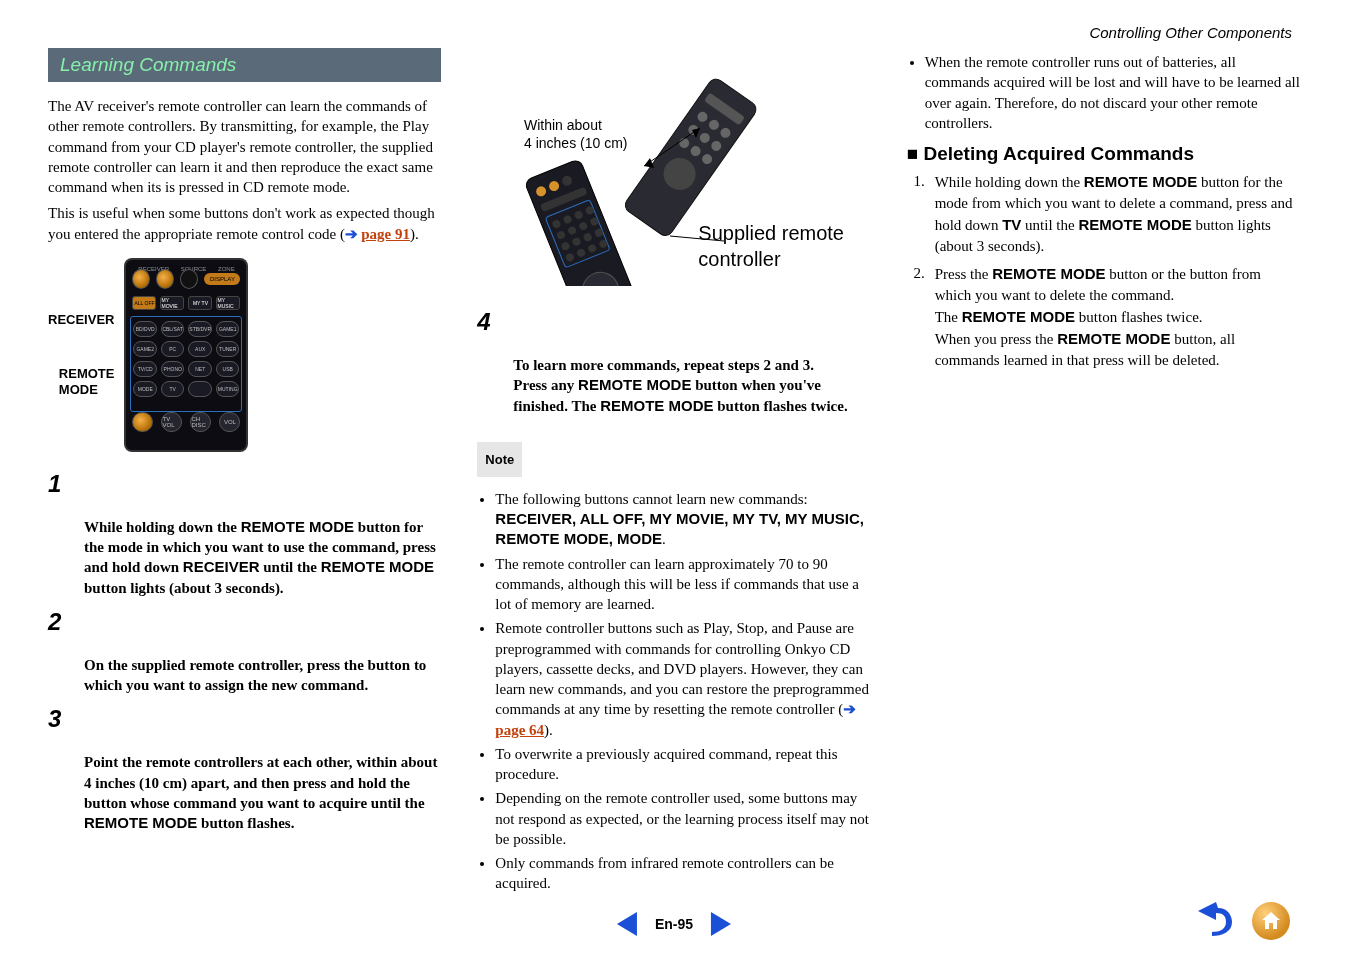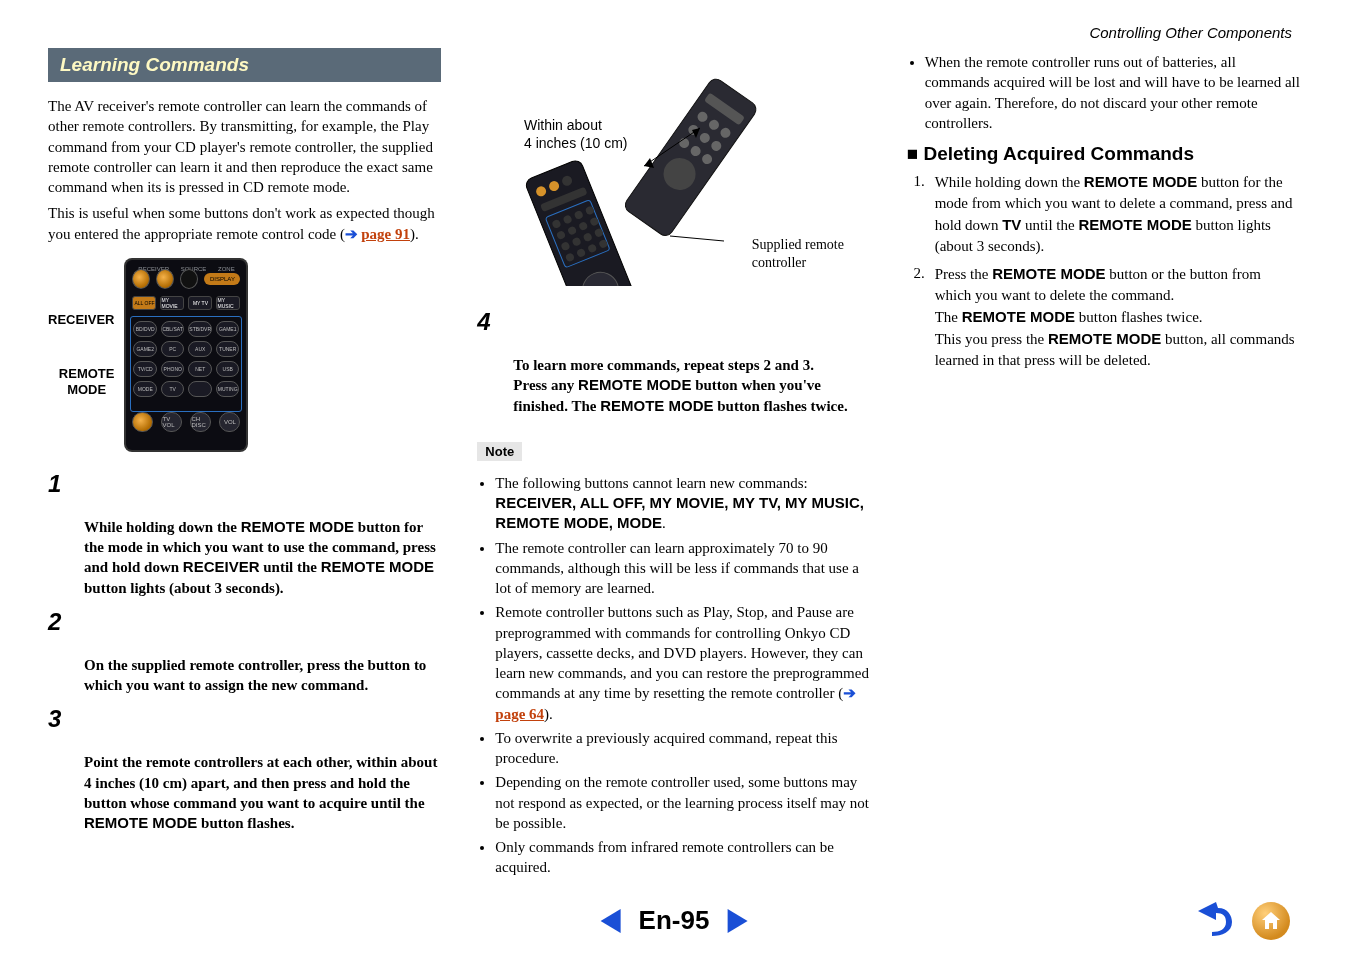--- a/index.html
+++ b/index.html
@@ -36,23 +36,23 @@
   .col {
     flex: 1 1 0;
     min-width: 0;
   }
   .col1 { max-width: 400px; }
   .col2 { max-width: 400px; }
   .col3 { max-width: 400px; }
 
   .section-bar {
     background: #5a6a78;
-    color: #fef9c3;
+    color: #86efac;
     font-family: Arial, Helvetica, sans-serif;
-    font-weight: bold;
+    font-weight: normal;
     font-size: 19px;
     font-style: italic;
     padding: 6px 12px;
     margin-bottom: 14px;
   }
   p { margin: 0 0 6px 0; line-height: 1.35; }
   .sans-bold { font-family: Arial, sans-serif; font-weight: bold; }
   .link { color: #c2410c; font-weight: bold; }
   .arrow { color: #1a4fd6; font-weight: bold; }
 
@@ -66,21 +66,21 @@
   .remote-labels {
     display: flex;
     flex-direction: column;
     align-items: flex-end;
     font-family: Arial, sans-serif;
     font-weight: bold;
     font-size: 13px;
     line-height: 1.2;
   }
   .remote-labels .lbl-receiver { margin-bottom: 38px; }
-  .remote-labels .lbl-remote-mode { text-align: center; }
+  .remote-labels .lbl-remote-mode { text-align: left; }
   .remote-img {
     width: 120px;
     height: 190px;
     background: #0c0c12;
     border-radius: 6px;
     position: relative;
     box-shadow: 0 0 0 2px #333;
   }
   .remote-img::before,
   .remote-img::after {
@@ -197,34 +197,34 @@
     position: absolute;
     left: 10px; top: 50px;
     font-family: Arial, sans-serif;
     font-size: 14px;
     line-height: 1.3;
   }
   .figure .caption {
     position: absolute;
     right: -10px;
     bottom: 14px;
-    font-family: Liberation Serif, serif;
-    font-size: 14px;
+    font-family: Liberation Sans, sans-serif;
+    font-size: 20px;
     line-height: 1.3;
     text-align: left;
   }
   .figure svg { position: absolute; top: 0; left: 0; }
 
   .note-tag {
     display: inline-block;
     background: #e6e6e6;
     font-family: Arial, sans-serif;
     font-weight: bold;
     font-size: 13px;
-    padding: 2px 8px;
+    padding: 10px 8px;
     margin: 8px 0;
   }
   .bullets { list-style: disc; padding-left: 18px; margin: 4px 0; }
   .bullets li { margin-bottom: 4px; line-height: 1.35; }
 
   
   .square { font-family: Arial, sans-serif; color:#000; }
   .ol-num { padding-left: 0; margin: 4px 0 0 0; list-style: none; }
   .ol-num li { display: flex; gap: 10px; margin-bottom: 6px; line-height: 1.4; }
   .ol-num .n { flex: 0 0 18px; text-align: right; }
@@ -239,21 +239,21 @@
   .pager {
     position: absolute;
     left: 50%;
     bottom: 18px;
     transform: translateX(-50%);
     display: flex;
     align-items: center;
     gap: 18px;
     font-family: Arial, sans-serif;
     font-weight: bold;
-    font-size: 26px;
+    font-size: 14px;
     justify-content: space-between;
   }
   .pager .tri {
     width: 0; height: 0;
     border-top: 12px solid transparent;
     border-bottom: 12px solid transparent;
   } 
   .pager .prev { border-right: 20px solid #1a4fd6; }
   .pager .next { border-left: 20px solid #1a4fd6; }
 
@@ -485,21 +485,21 @@
           <span class="n">1.</span>
           <span>
             <span>While holding down the </span><span class="sans-bold">REMOTE MODE</span><span> button for the mode from which you want to delete a command, press and hold down </span><span class="sans-bold">TV</span><span> until the </span><span class="sans-bold">REMOTE MODE</span><span> button lights (about 3 seconds).</span>
           </span>
         </li>
         <li>
           <span class="n">2.</span>
           <span>
             <span>Press the </span><span class="sans-bold">REMOTE MODE</span><span> button or the button from which you want to delete the command.</span><br>
             <span> The </span><span class="sans-bold">REMOTE MODE</span><span> button flashes twice.</span><br>
-            <span> This you press the </span><span class="sans-bold">REMOTE MODE</span><span> button, all commands learned in that press will be deleted.</span>
+            <span> When you press the </span><span class="sans-bold">REMOTE MODE</span><span> button, all commands learned in that press will be deleted.</span>
           </span>
         </li>
       </ol>
     </div>
   </div>
 
   <div class="pager">
     <div class="tri prev"></div>
     <span>En-95</span>
     <div class="tri next"></div>

